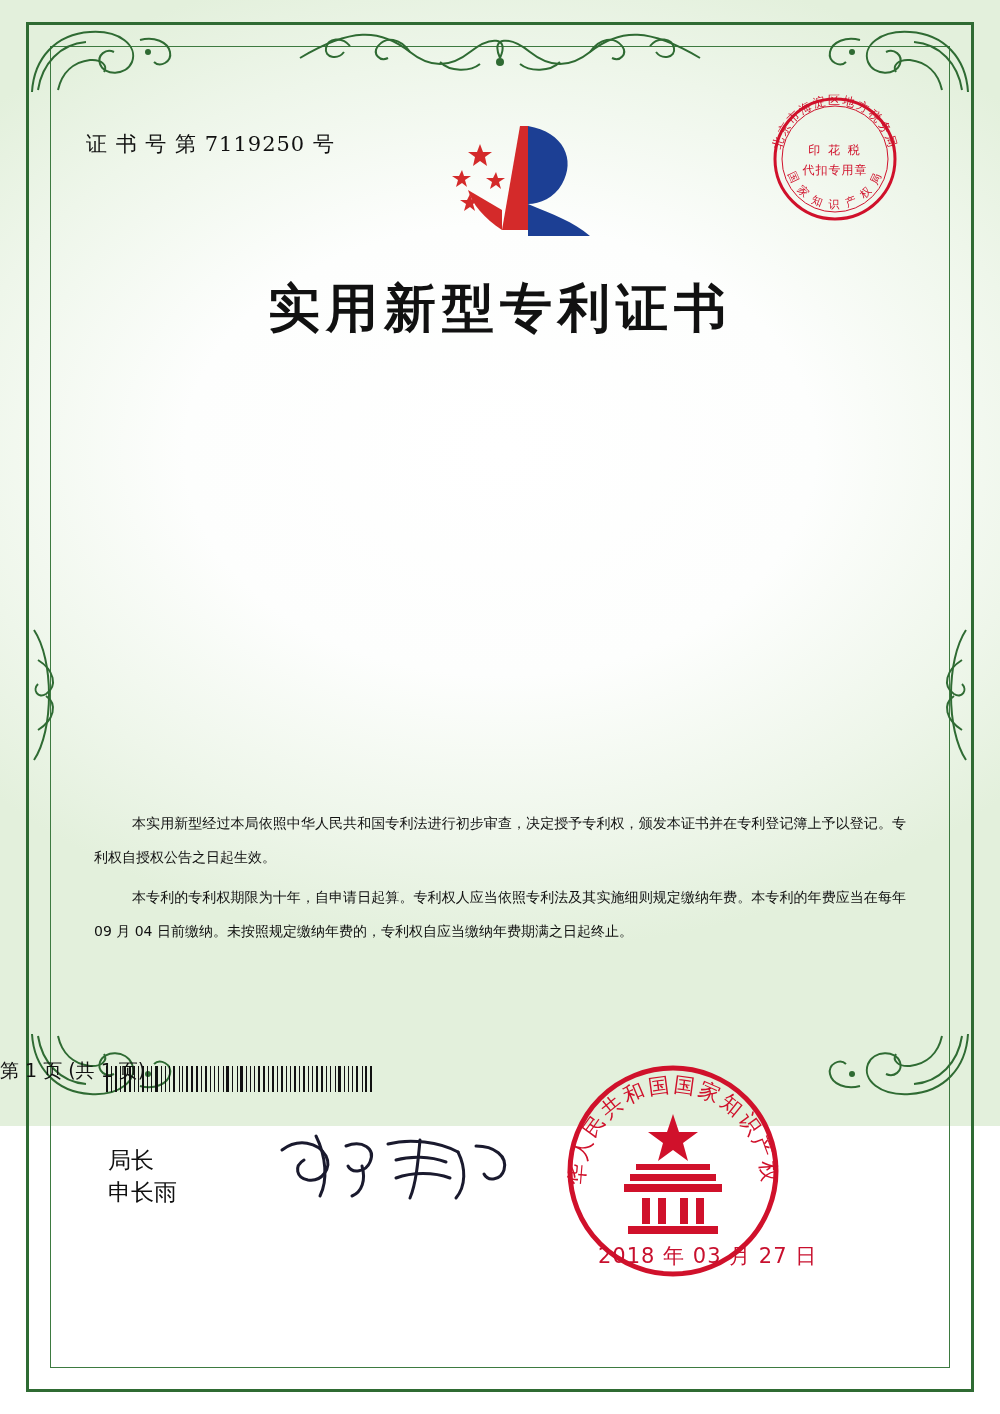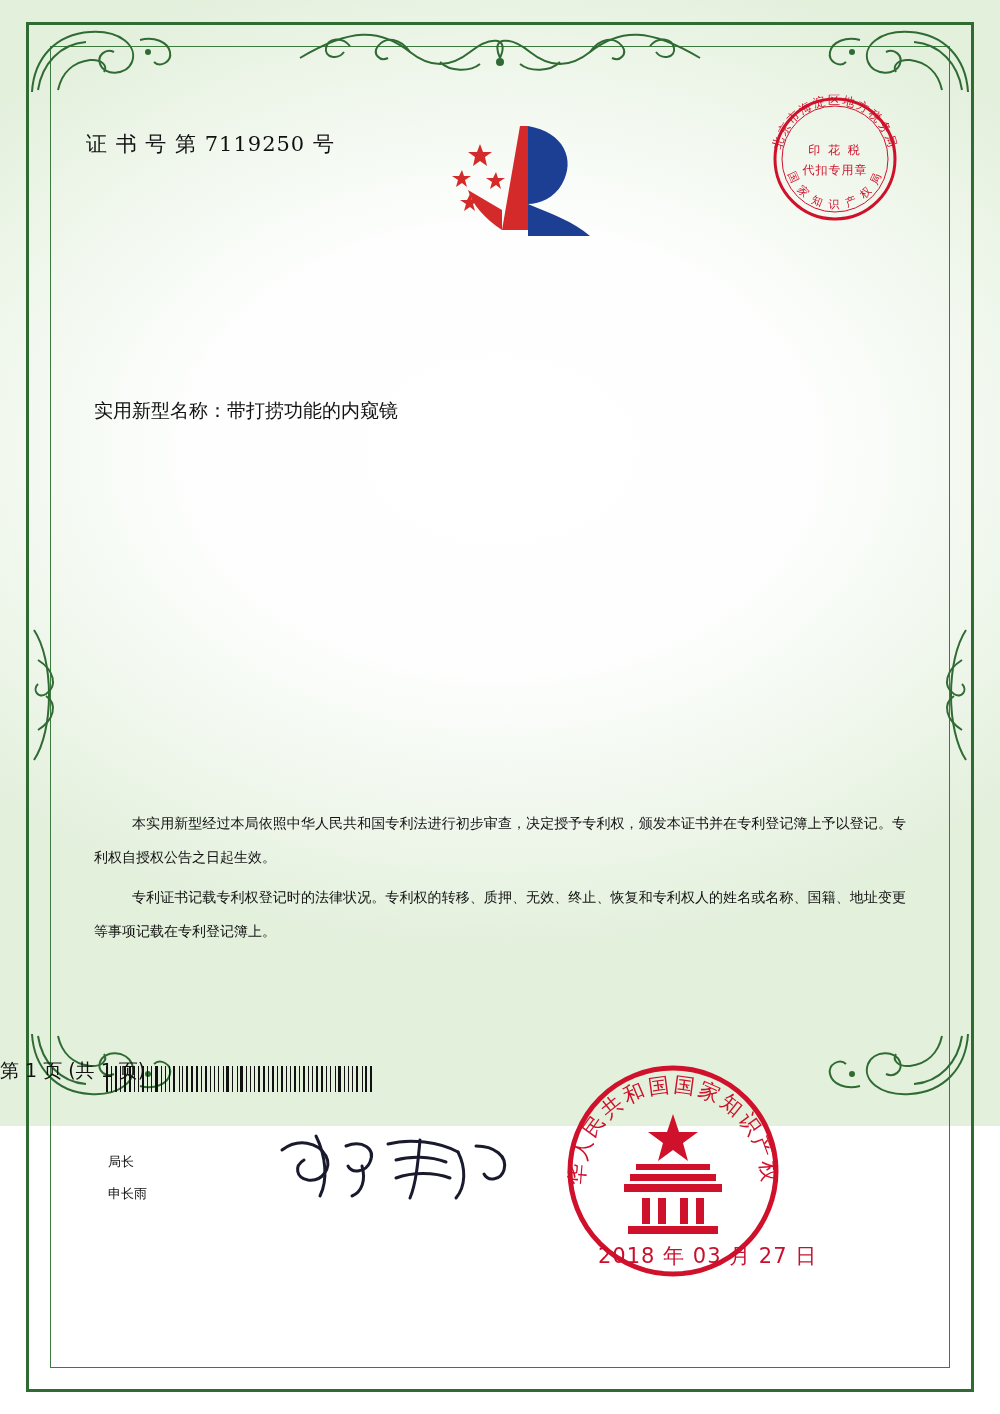--- a/index.html
+++ b/index.html
@@ -167,24 +167,24 @@
     display: block;
     background: #111;
     margin-right: 1px;
   }
 
   
   .sig-label {
     position: absolute;
     left: 58px;
     top: 1100px;
-    font-size: 13px;
+    font-size: 23px;
     line-height: 32px;
     color: #111;
-    font-family: Liberation Serif, serif;
+    font-family: Liberation Mono, monospace;
   }
   .sig-hand {
     position: absolute;
     left: 220px;
     top: 1080px;
     width: 250px;
     height: 80px;
     color: #1a1a2e;
   }
   .sig-hand svg { display:block; width:100%; height:100%; }
@@ -324,30 +324,28 @@
           <textPath href="#topArc" startOffset="50%" text-anchor="middle">北京市海淀区地方税务局</textPath>
         </text>
         <text font-size="11" fill="#d0112b" font-family="'DejaVu Sans','Liberation Sans',sans-serif" letter-spacing="2">
           <textPath href="#botArc" startOffset="50%" text-anchor="middle">国 家 知 识 产 权 局</textPath>
         </text>
         <text x="75" y="70" font-size="12" fill="#d0112b" text-anchor="middle" font-family="'DejaVu Sans','Liberation Sans',sans-serif" letter-spacing="2">印 花 税</text>
         <text x="75" y="90" font-size="12" fill="#d0112b" text-anchor="middle" font-family="'DejaVu Sans','Liberation Sans',sans-serif" letter-spacing="1">代扣专用章</text>
       </svg>
     </div>
 
+    <div class="title">实用新型专利证书</div>
 
     <div class="fields">
-      <div class="field">
-        <span class="lbl">实用新型名称：</span><span class="val">带打捞功能的内窥镜</span>
-      </div>
     </div>
 
     <div class="paragraphs">
       <p>本实用新型经过本局依照中华人民共和国专利法进行初步审查，决定授予专利权，颁发本证书并在专利登记簿上予以登记。专利权自授权公告之日起生效。</p>
-      <p>专利证书记载专利权登记时的法律状况。专利权的转移、质押、无效、终止、恢复和专利权人的姓名或名称、国籍、地址变更等事项记载在专利登记簿上。</p>
+      <p>本专利的专利权期限为十年，自申请日起算。专利权人应当依照专利法及其实施细则规定缴纳年费。本专利的年费应当在每年 09 月 04 日前缴纳。未按照规定缴纳年费的，专利权自应当缴纳年费期满之日起终止。</p>
     </div>
 
     <div class="barcode" id="barcode">
         <i style="width: 6px;"></i>
         <i style="width: 3px; background: transparent;"></i>
         <i style="width: 2px;"></i>
         <i style="width: 3px; background: transparent;"></i>
         <i style="width: 4px;"></i>
         <i style="width: 3px; background: transparent;"></i>
         <i style="width: 2px;"></i>

